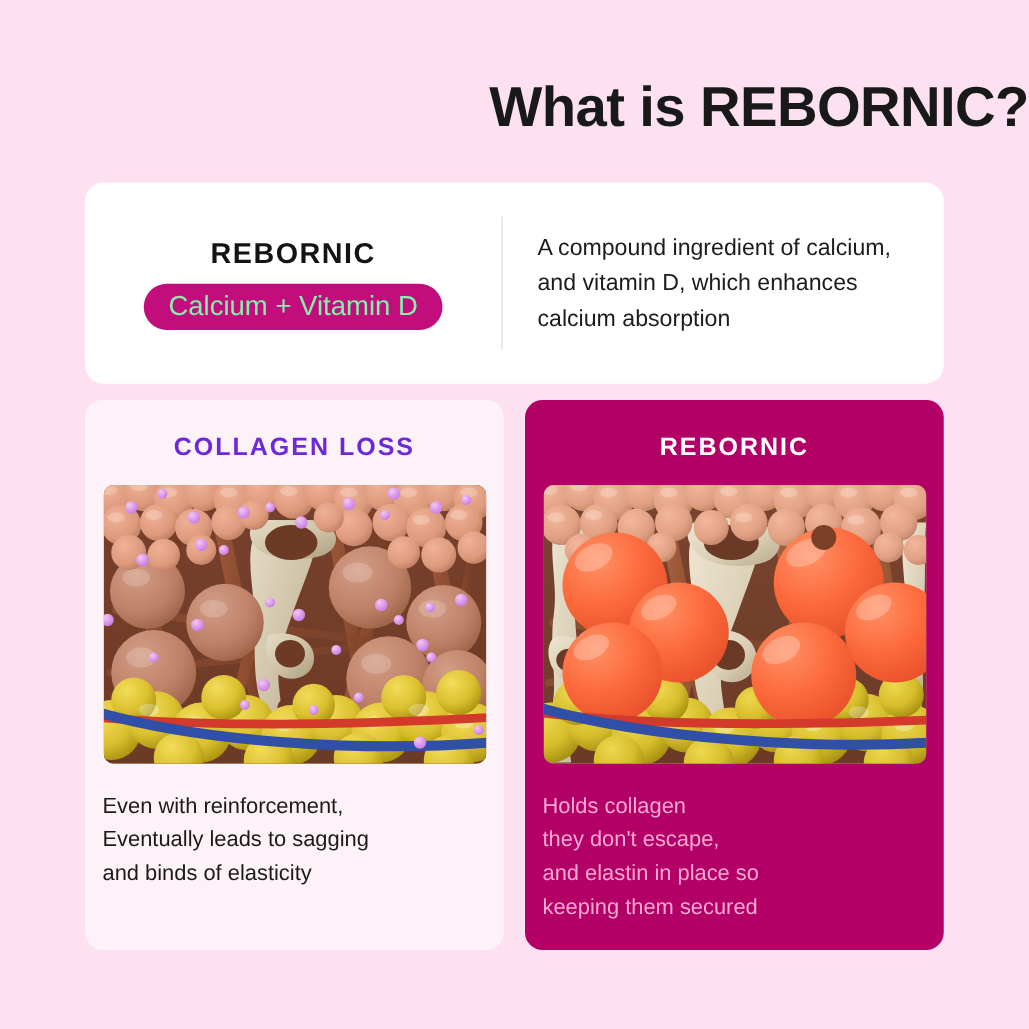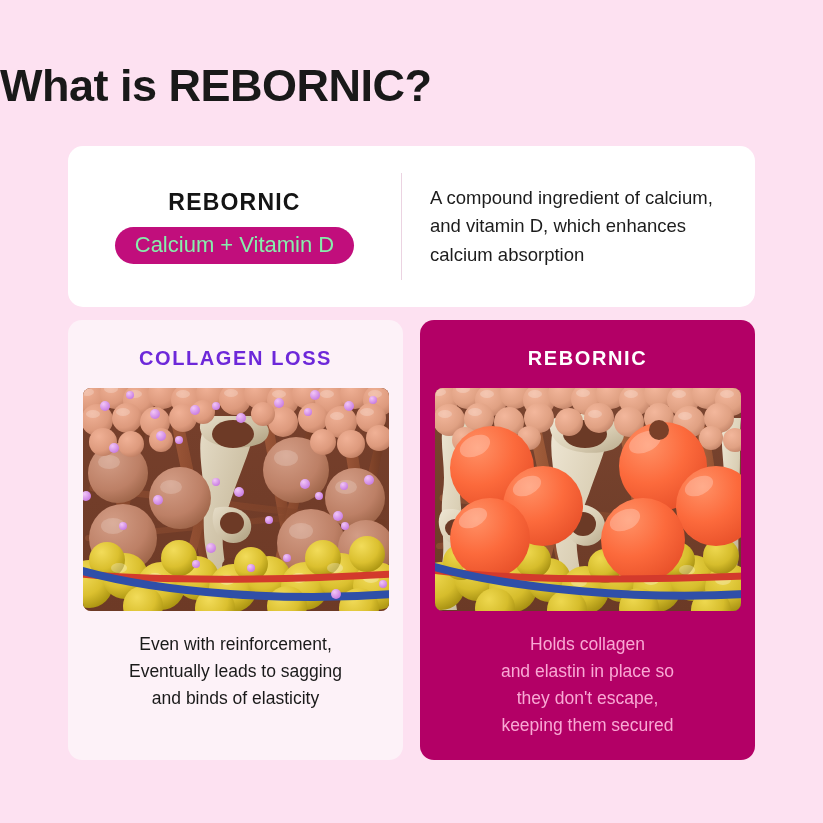--- a/index.html
+++ b/index.html
@@ -7,21 +7,21 @@
     width:823px;height:823px;
     background:#FDE1F1;
     font-family:"Liberation Sans", sans-serif;
     overflow:hidden;
   }
   .page{position:relative;width:823px;height:823px;}
 
   
   .title{
     position:absolute;left:0;top:60px;width:823px;
-    text-align:left;
+    text-align:right;
     font-size:45px;font-weight:bold;color:#191919;
     letter-spacing:-0.5px;
   }
 
   
   .info-card{
     position:absolute;left:68px;top:146px;width:687px;height:161px;
     background:#FFFFFF;border-radius:15px;
     display:flex;align-items:center;
   }
@@ -58,21 +58,21 @@
   .panel-right{left:420px;background:#B30066;}
 
   .panel-head{
     text-align:center;font-size:20px;font-weight:bold;letter-spacing:1.6px;
     margin-top:27px;
   }
   .panel-left .panel-head{color:#6d28d9;}
   .panel-right .panel-head{color:#FFFFFF;}
 
   .panel-caption{
-    text-align:center;font-size:17.5px;line-height:1.55;margin-top:20px;
+    text-align:left;font-size:17.5px;line-height:1.55;margin-top:20px;
     padding:0 14px;
   }
   .panel-left .panel-caption{color:#1a1a1a;}
   .panel-right .panel-caption{color:#f9a8d4;}
   .panel-caption div{white-space:nowrap;}
 
   
   .illus{
     position:relative;width:306px;height:223px;margin:18px auto 0 auto;
     border-radius:8px;overflow:hidden;
@@ -482,19 +482,19 @@
           <circle cx="224" cy="42" r="10" fill="#7a4028"></circle>
         </g>
 
         <path d="M-4 182 C90 194 210 192 310 188" stroke="#d33a2c" stroke-width="7" fill="none" stroke-linecap="round"></path>
         <path d="M-4 178 C80 202 210 212 310 206" stroke="#2f4fa8" stroke-width="8" fill="none" stroke-linecap="round"></path>
       </svg>
     </div>
 
     <div class="panel-caption">
       <div>Holds collagen</div>
+      <div>they don't escape,</div>
       <div>and elastin in place so</div>
-      <div>they don't escape,</div>
       <div>keeping them secured</div>
     </div>
   </div>
 
 </div>
 
 </body></html>

